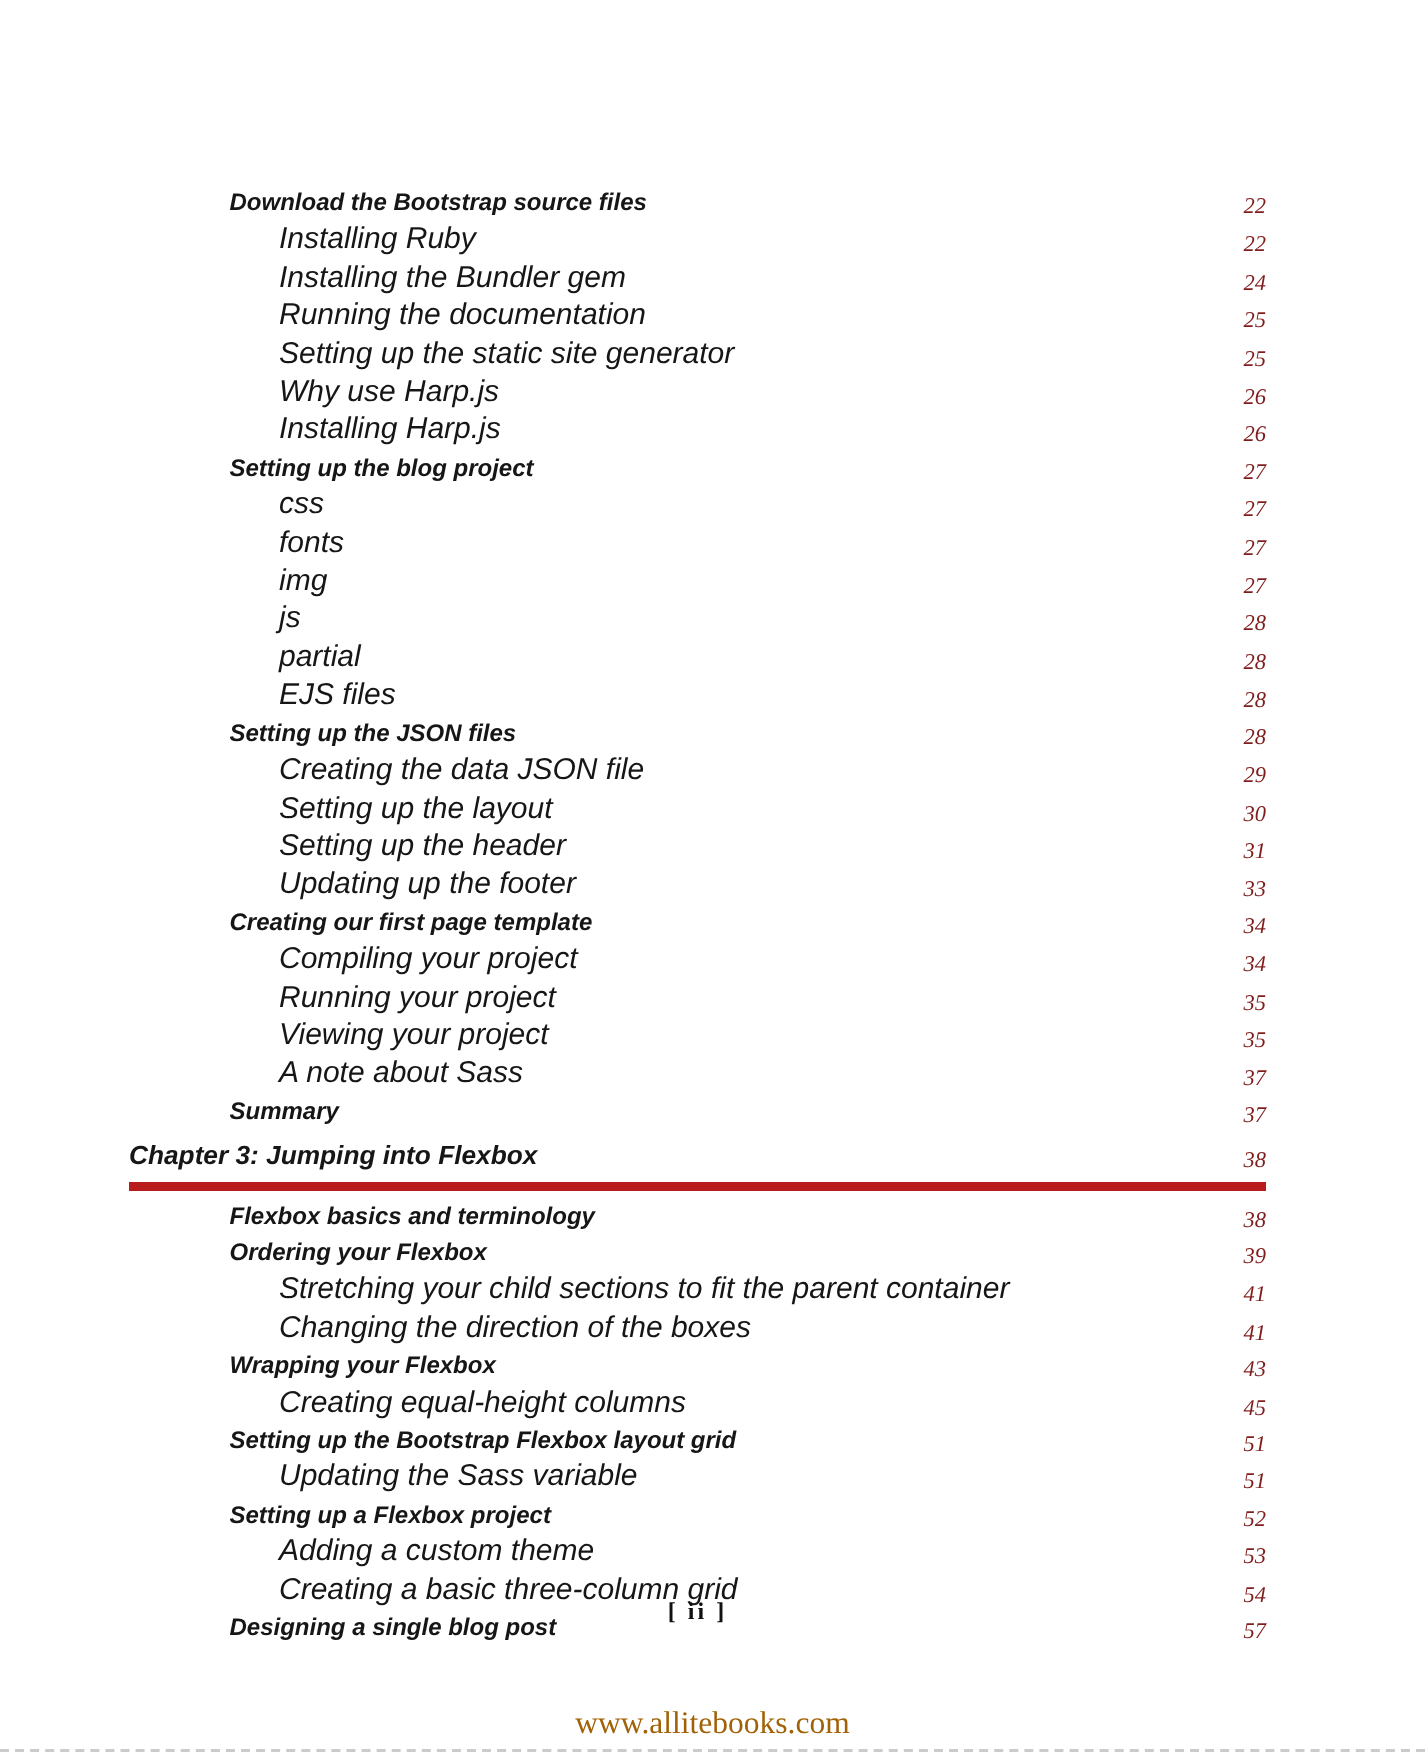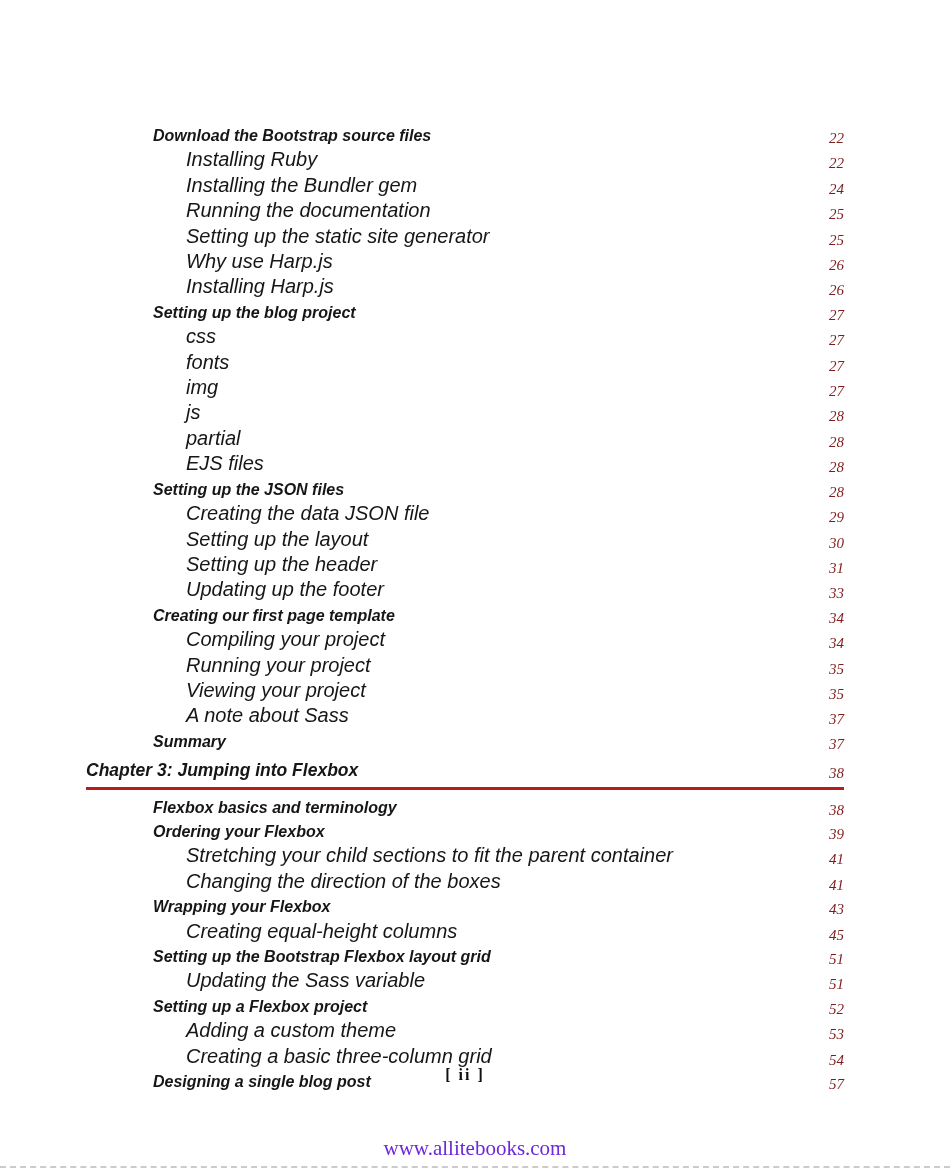--- a/index.html
+++ b/index.html
@@ -39,21 +39,21 @@
     font-size: 20px;
     font-weight: 400;
   }
   .toc-row.section .label {
     padding-left: 67px;
     font-size: 16px;
     font-weight: 700;
   }
   .toc-row.chapter {
     margin-top: 5px;
-    border-bottom: 3px solid #b91c1c;
+    border-bottom: 6px solid #b91c1c;
     padding-bottom: 3px;
     margin-bottom: 6px;
   }
   .toc-row.chapter .label {
     padding-left: 0;
     font-size: 17.5px;
     font-weight: 700;
   }
   .pagenum {
     flex: 0 0 auto;
@@ -271,16 +271,16 @@
     </div>
   </div>
 
 <div class="page-footer">
   <div class="footer-rule"></div>
   <div class="footer-marker">[ ii ]</div>
   <div class="footer-rule"></div>
 </div>
 
 <div class="watermark">
-  <a href="#" id="watermark-link" style="color: #6d28d9;">www.allitebooks.com</a>
+  <a href="#" id="watermark-link" style="color: #a16207;">www.allitebooks.com</a>
 </div>
 
 <div class="scan-edge"></div>
 
 </body></html>

